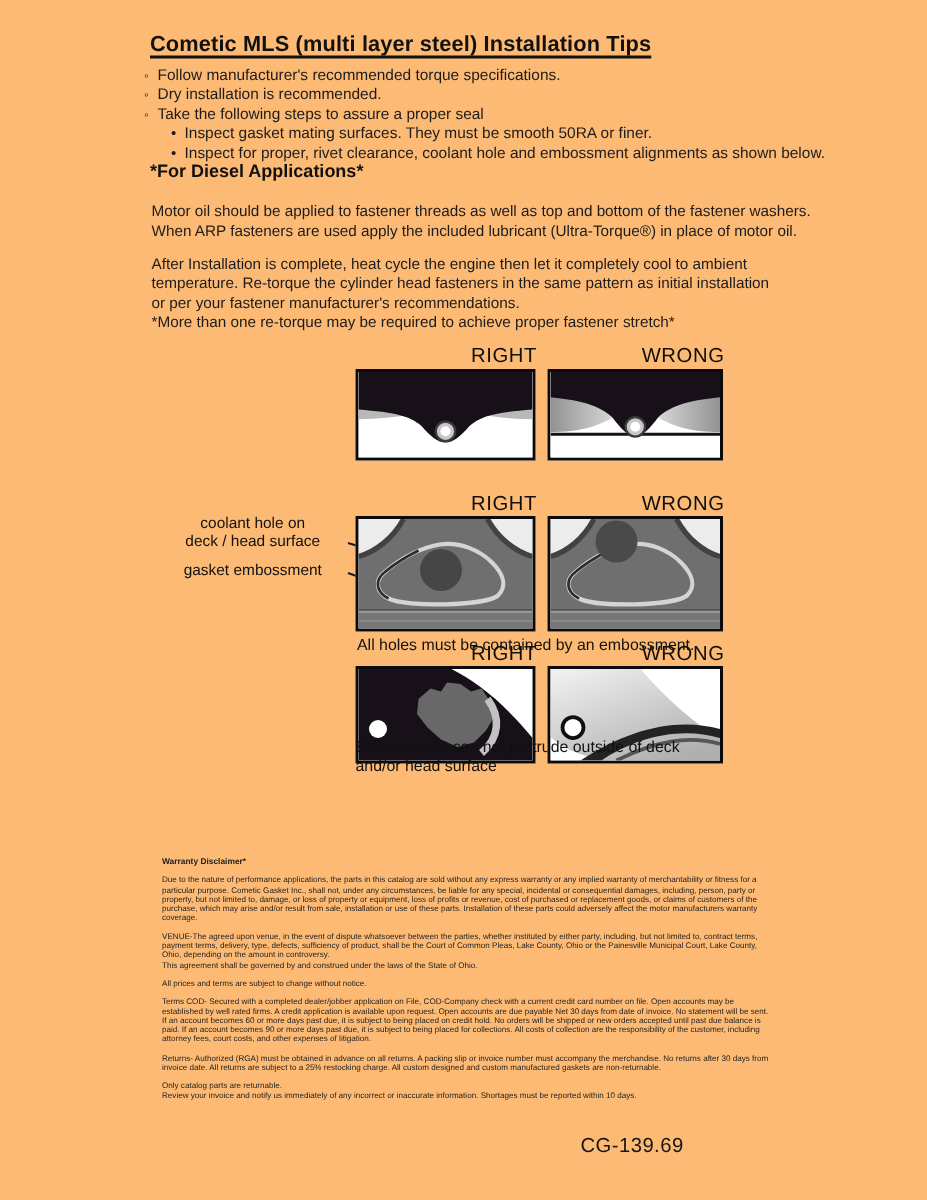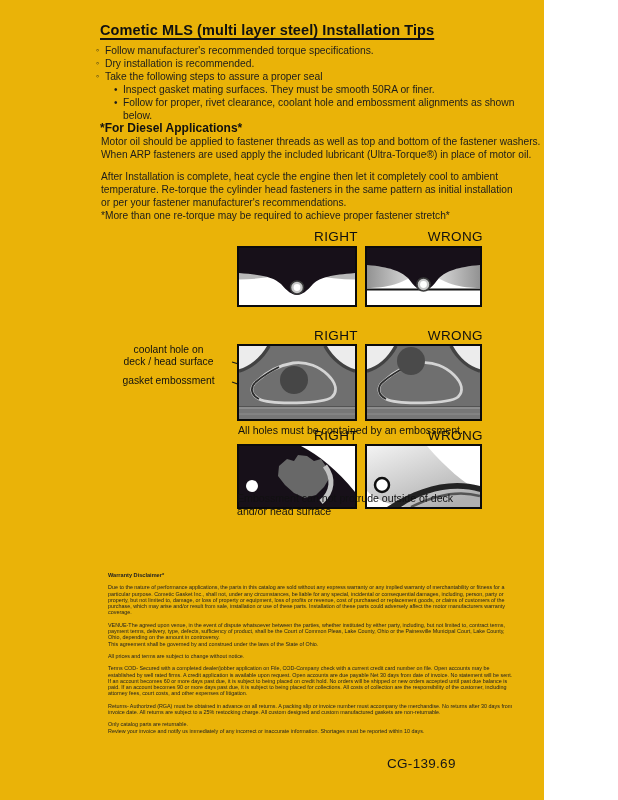--- a/index.html
+++ b/index.html
@@ -1,31 +1,31 @@
 <!DOCTYPE html>
 <html><head>
 <meta charset="utf-8">
 <style>
   html,body { margin:0; padding:0; background:#ffffff; }
   .page {
-    position:relative; width:544px; height:800px; background:#eab308;
+    position:relative; width:618px; height:800px; background:#fdba74;
     font-family:"Liberation Sans", sans-serif; color:#1c1c1c; overflow:hidden;
   }
   .title {
     position:absolute; left:100px; top:22px; margin:0;
     font-size:14.5px; font-weight:bold; color:#111;
     text-decoration:underline; text-decoration-thickness:1.5px; text-underline-offset:3px;
     letter-spacing:0.1px;
   }
   .bullets { position:absolute; left:96px; top:44px; font-size:10.3px; line-height:13px; }
   .brow { display:flex; }
   .brow .mk { width:9px; flex:0 0 9px; font-size:9px; }
   .brow.sub { padding-left:18px; }
   .brow.sub .mk { font-size:10px; }
-  .h2 { position:absolute; left:100px; top:121px; margin:0; font-size:12px; font-weight:bold; color:#111; }
+  .h2 { position:absolute; left:100px; top:107px; margin:0; font-size:12px; font-weight:bold; color:#111; }
   .para { position:absolute; left:101px; width:442px; font-size:10.2px; line-height:13.2px; white-space:pre-line; }
   #para1 { top:135px; }
   #para2 { top:170px; }
   #para3 { top:209px; }
 
   .dg-label { position:absolute; font-size:13.5px; letter-spacing:0.4px; color:#101010; text-align:right; }
   .box { position:absolute; border:2.5px solid #0b0b0b; background:#fff; }
   .box svg { display:block; }
   .caption { position:absolute; font-size:10.6px; line-height:12.5px; color:#111; white-space:pre-line; }
 
@@ -57,21 +57,21 @@
     <div class="brow">
         <span class="mk">◦</span>
         <span>Take the following steps to assure a proper seal</span>
       </div>
     <div class="brow sub">
         <span class="mk">•</span>
         <span>Inspect gasket mating surfaces.  They must be smooth 50RA or finer.</span>
       </div>
     <div class="brow sub">
         <span class="mk">•</span>
-        <span>Follow for proper, rivet clearance, coolant hole and embossment alignments as shown below.</span>
+        <span>Inspect for proper, rivet clearance, coolant hole and embossment alignments as shown below.</span>
       </div>
   </div>
 
   <h2 class="h2">*For Diesel Applications*</h2>
   <div class="para" id="para1">Motor oil should be applied to fastener threads as well as top and bottom of the fastener washers.
 When ARP fasteners are used apply the included lubricant (Ultra-Torque®) in place of motor oil.</div>
   <div class="para" id="para3">*More than one re-torque may be required to achieve proper fastener stretch*</div>
   <div class="para" id="para2">After Installation is complete, heat cycle the engine then let it completely cool to ambient
 temperature. Re-torque the cylinder head fasteners in the same pattern as initial installation
 or per your fastener manufacturer's recommendations.</div>

